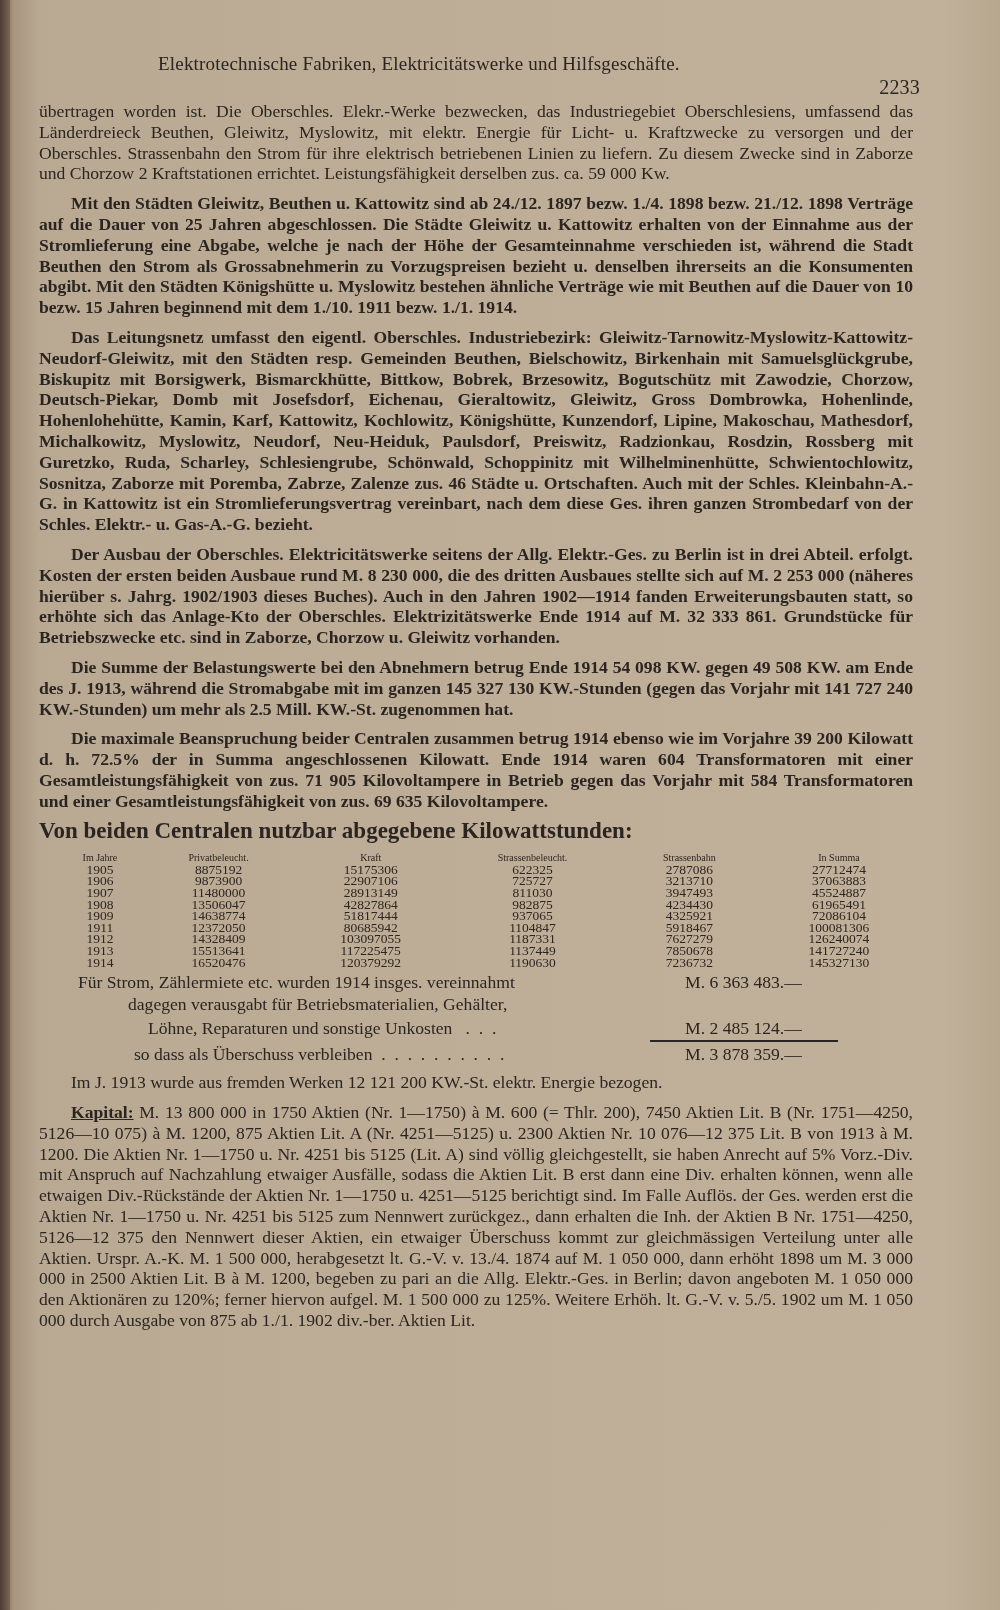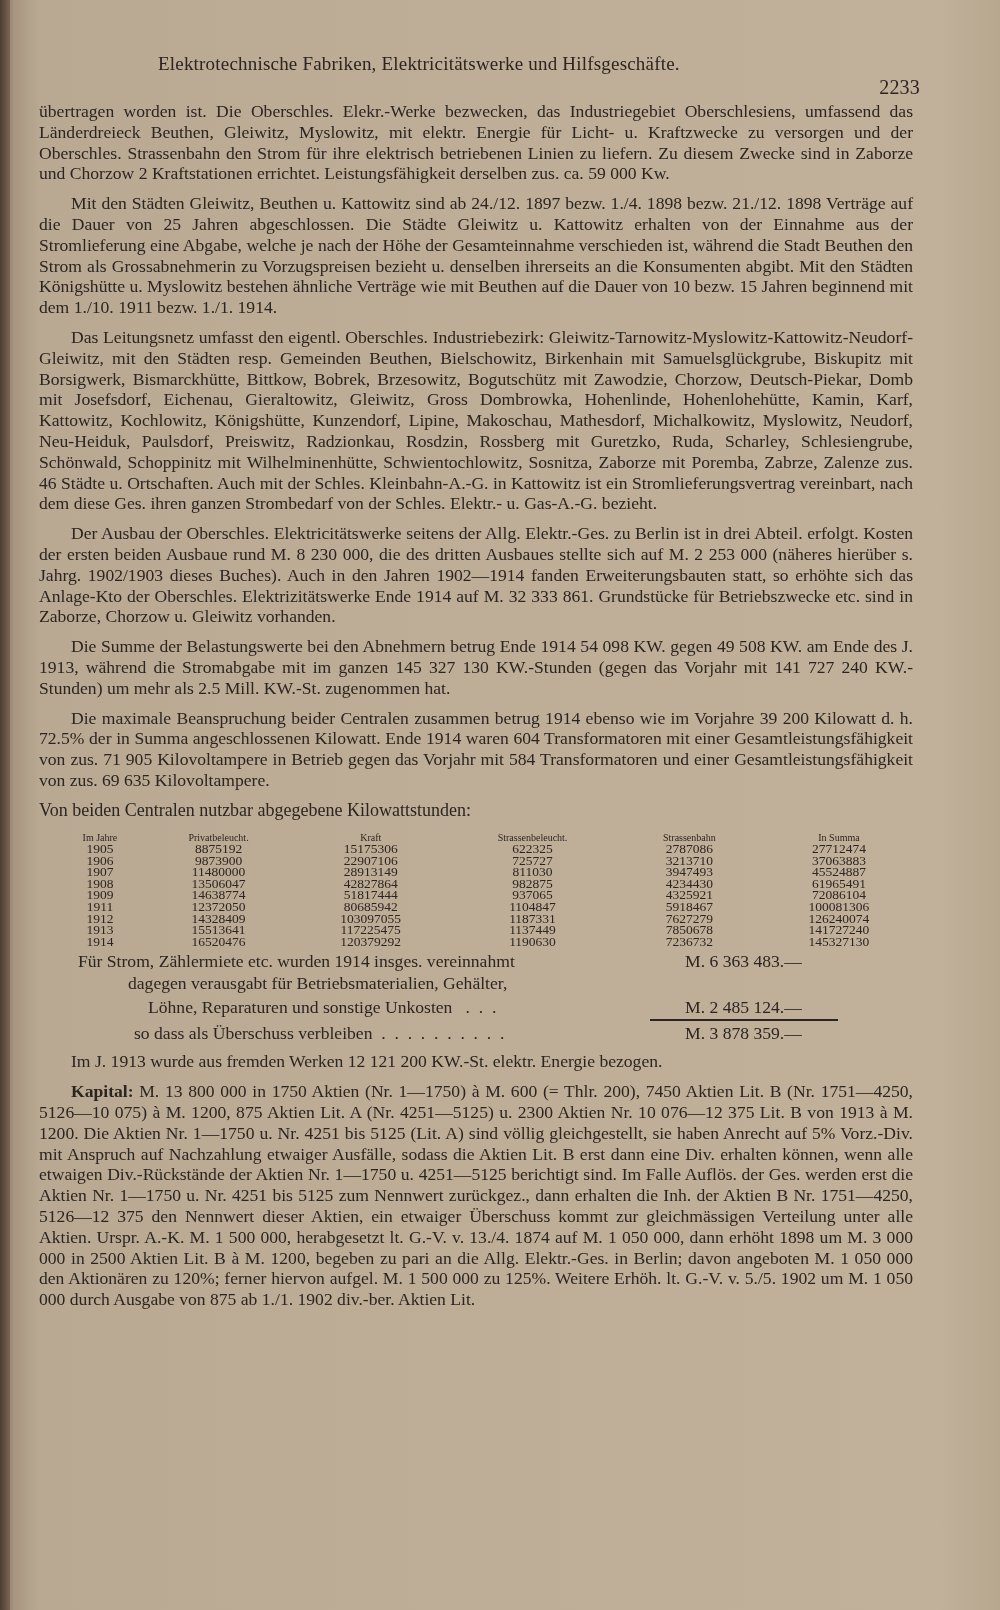--- a/index.html
+++ b/index.html
@@ -24,24 +24,24 @@
   }
   .header .title { position: absolute; left: 0; top: 0; margin-top: 11px; }
   .header .pageno { position: absolute; right: 8px; top: -2px; font-size: 20px; margin-top: 36px; }
   .body {
     position: absolute; top: 92px; left: 30px; width: 892px;
     font-size: 17.6px; line-height: 20.8px;
     text-align: justify;
   }
   .body p { margin: 9px; text-indent: 0; }
   .body p.ind { text-indent: 32px; }
-  .body p.gap { margin-top: 6px; }
+  .body p.gap { margin-top: 6px; font-weight: bold; }
   .body p + p { }
-  b.kap { font-weight: bold; }
-  .tabletitle { margin-top: 0; text-indent: 32px; font-size: 18px; }
+  b.kap { font-weight: bold; text-decoration: underline; }
+  .tabletitle { margin-top: 0; text-indent: 32px; font-size: 23px; font-weight: bold; }
   table.kwh {
     border-collapse: collapse; width: 860px; margin-left: 32px;
     font-size: 13.5px; line-height: 11.6px;
   }
   table.kwh th { font-weight: normal; font-size: 10px; padding: 2px 0 0 0; text-align: center; }
   table.kwh td { text-align: center; padding: 0; }
   table.kwh th.c0, table.kwh td.c0 { width: 80px; }
   table.kwh th.c1, table.kwh td.c1 { width: 170px; }
   table.kwh th.c2, table.kwh td.c2 { width: 150px; }
   table.kwh th.c3, table.kwh td.c3 { width: 190px; }

